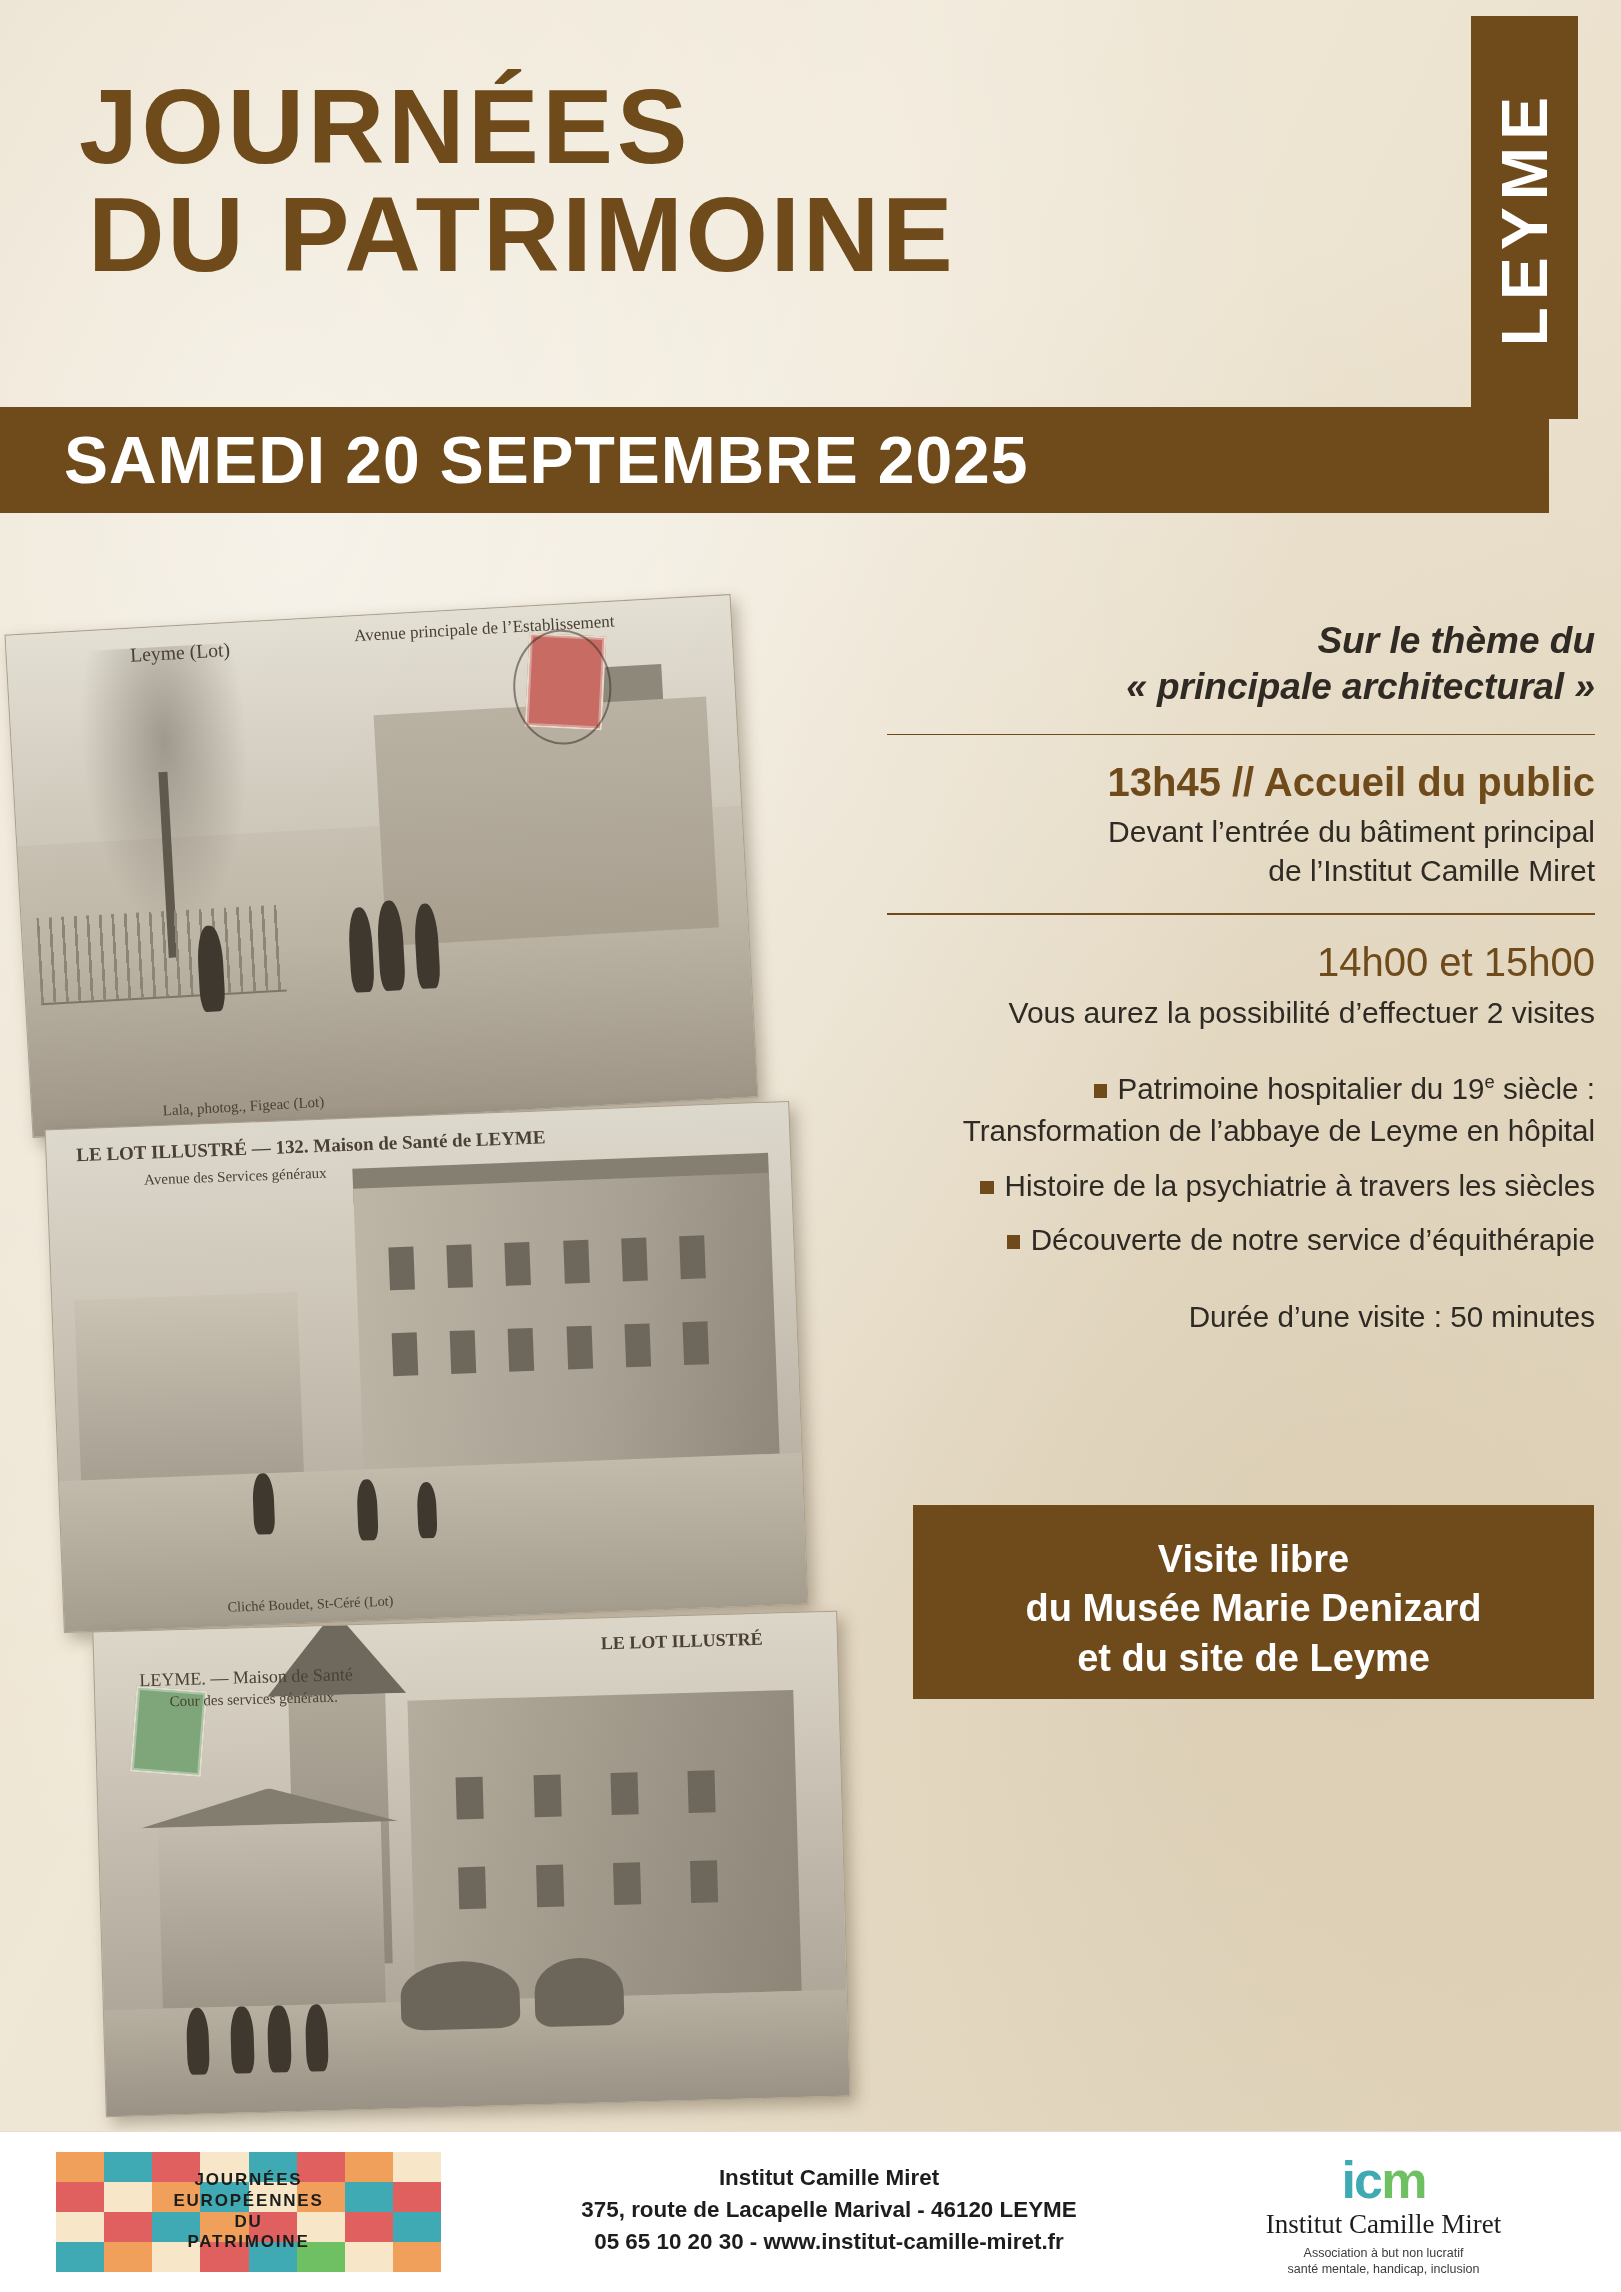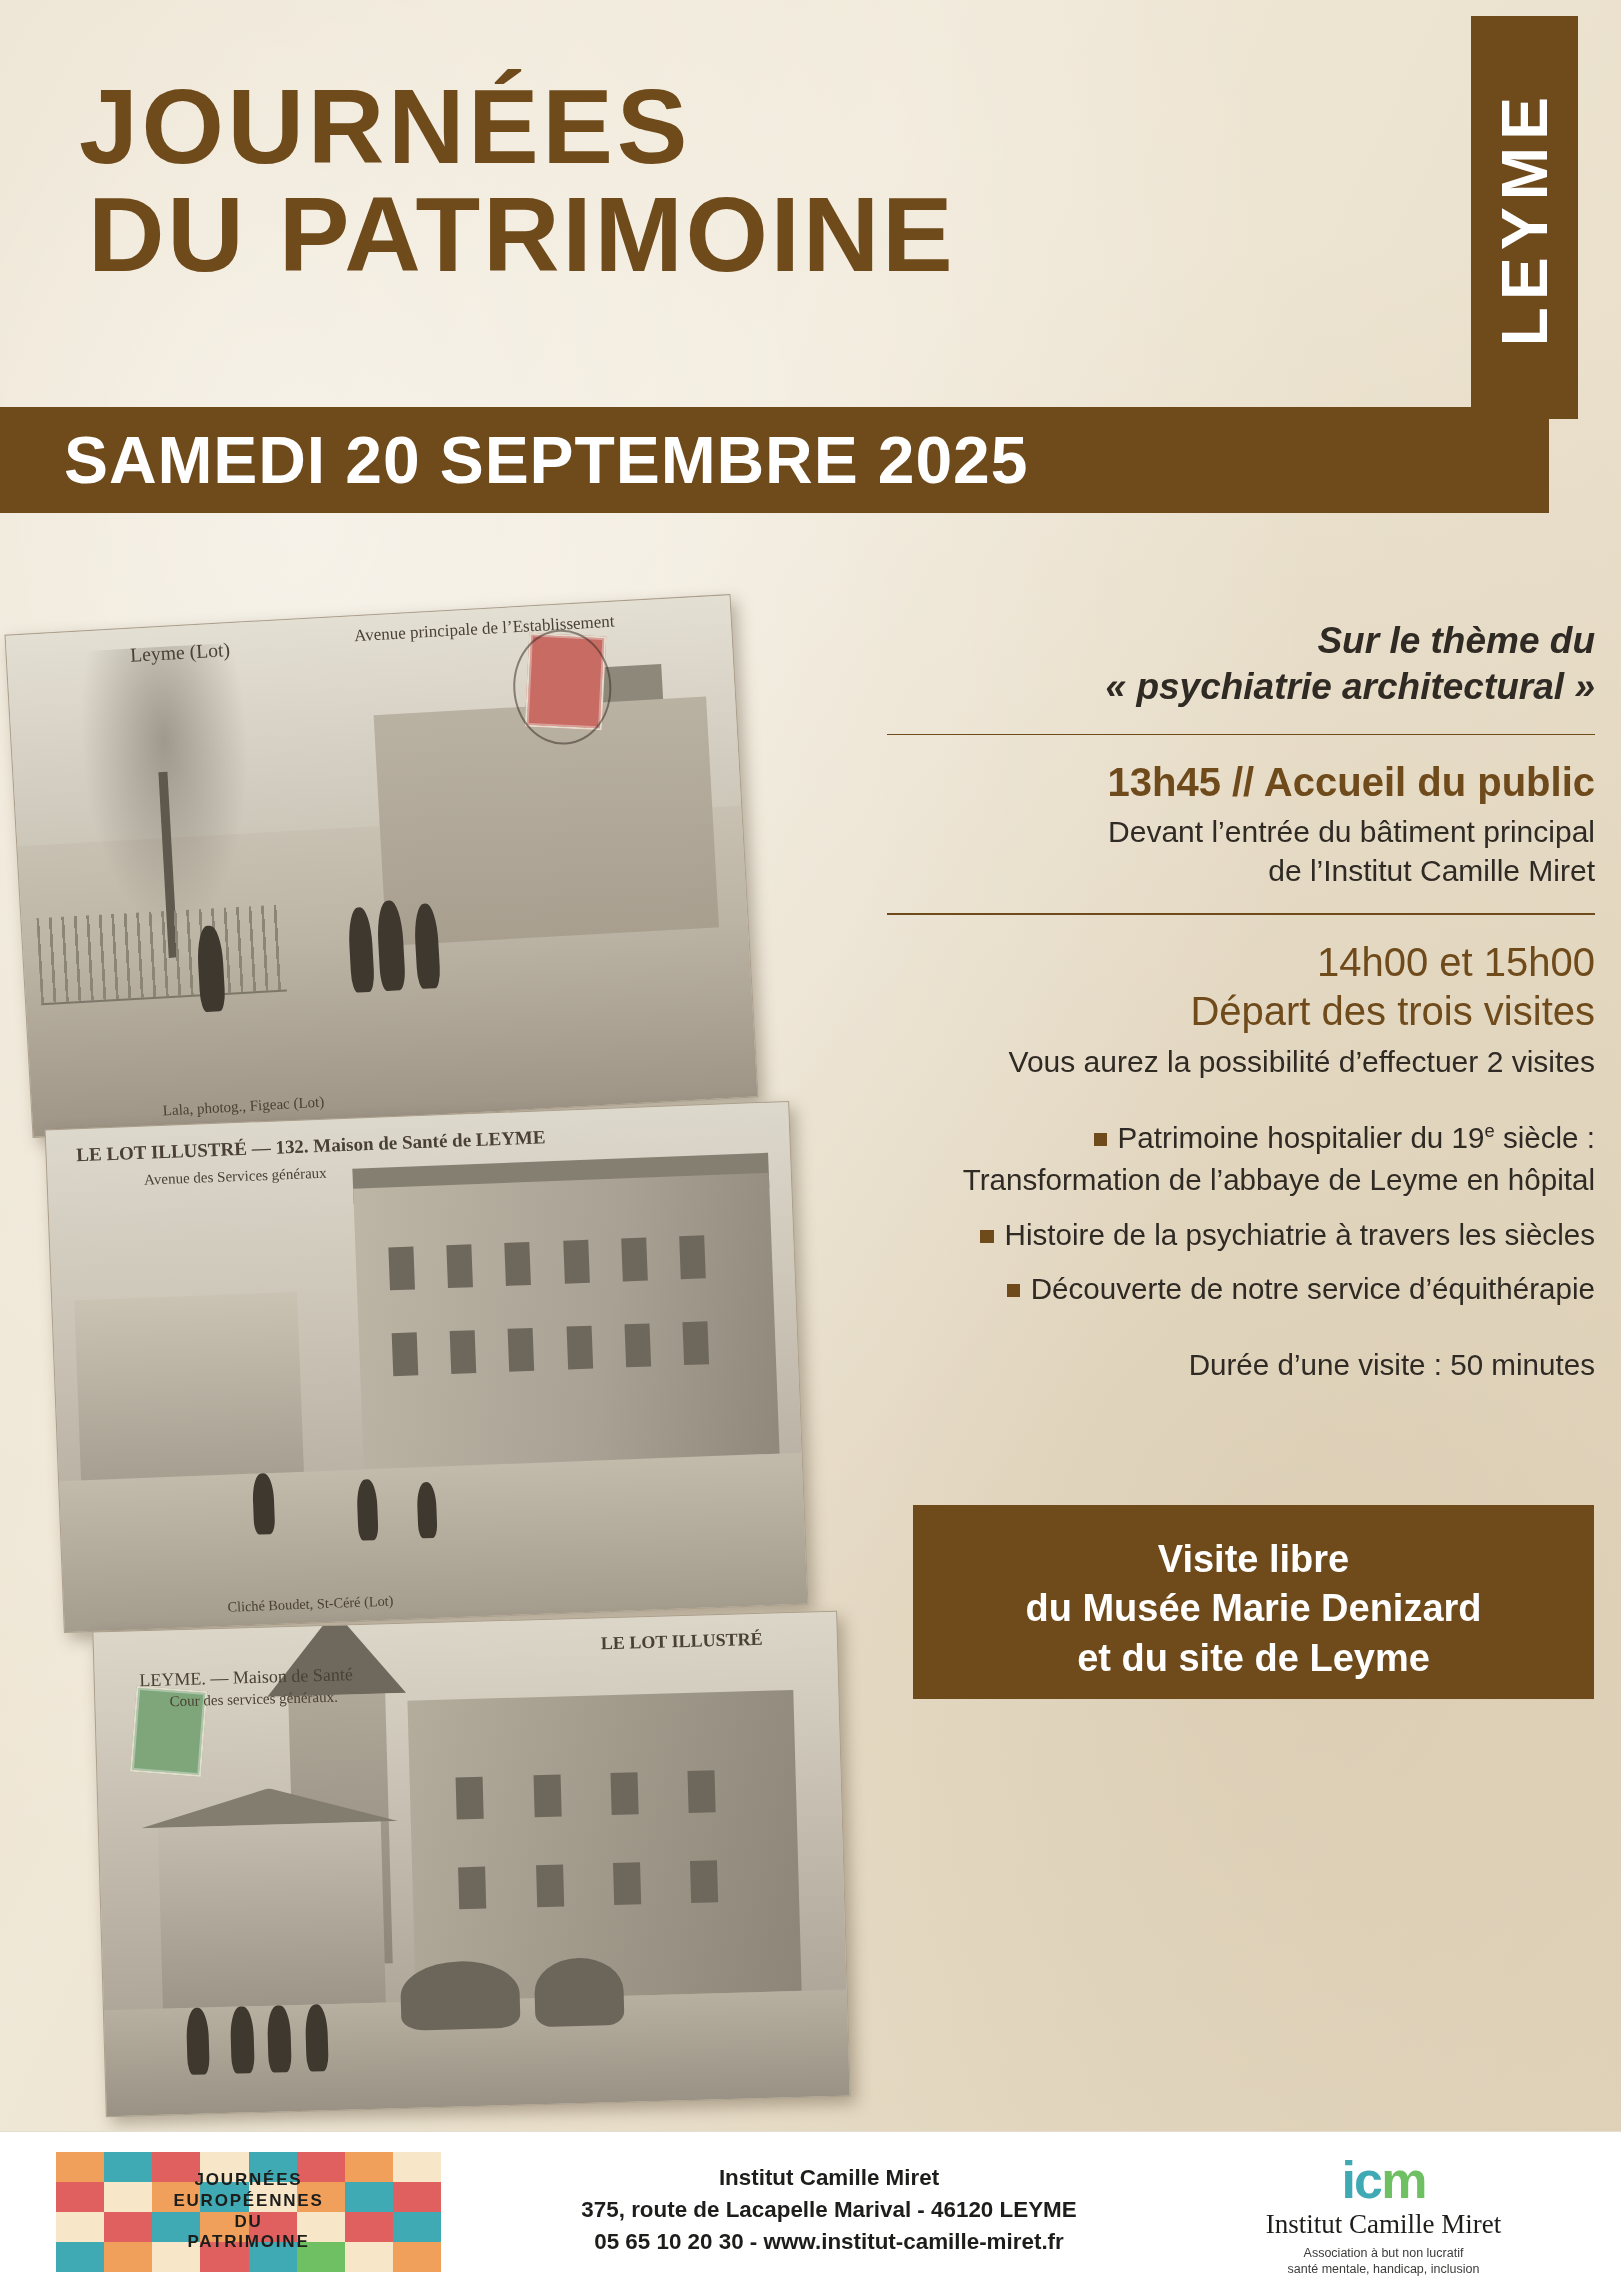--- a/index.html
+++ b/index.html
@@ -576,39 +576,38 @@
       </div>
       <div class="card-caption c3-title">LEYME. — Maison de Santé</div>
       <div class="card-caption c3-sub">Cour des services généraux.</div>
       <div class="card-caption c3-right">LE LOT ILLUSTRÉ</div>
     </div>
   </div>
 
   <div class="info">
     <div class="theme">
       <div>Sur le thème du</div>
-      <div>« psychiatrie architectural »</div>
+      <div>« principale architectural »</div>
     </div>
 
     <div class="rule"></div>
 
     <div class="schedule-slot">
       <div class="slot-time">13h45 // Accueil du public</div>
       <div class="slot-desc">
         <div>Devant l’entrée du bâtiment principal</div>
         <div>de l’Institut Camille Miret</div>
       </div>
     </div>
 
     <div class="rule"></div>
 
     <div class="schedule-slot">
       <div class="slot-time2">
         <div>14h00 et 15h00</div>
-        <div>Départ des trois visites</div>
       </div>
       <div class="slot-desc">
         <div>Vous aurez la possibilité d’effectuer 2 visites</div>
       </div>
     </div>
 
     <div class="visit-list">
       <div class="visit-item">
         <span class="bullet"></span><span>Patrimoine hospitalier du 19<sup>e</sup> siècle :</span>
         <div>Transformation de l’abbaye de Leyme en hôpital</div>

